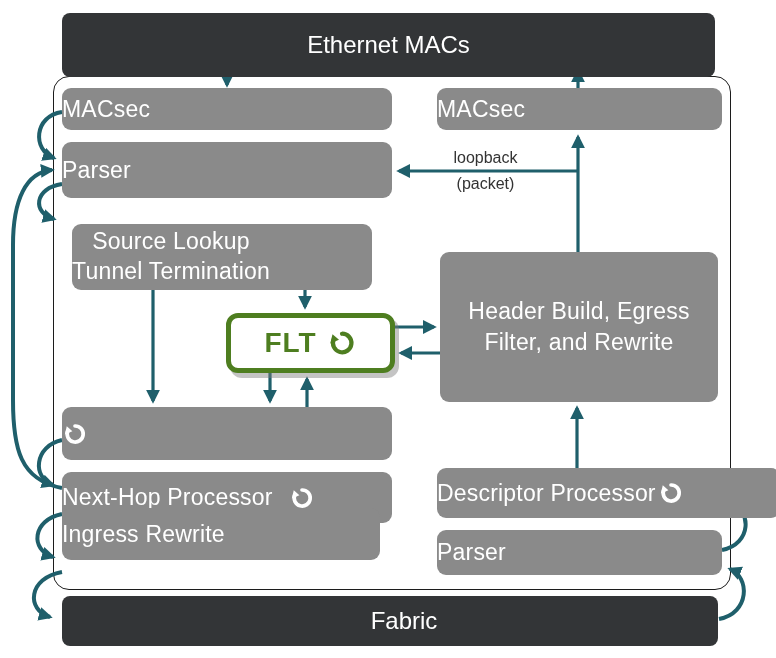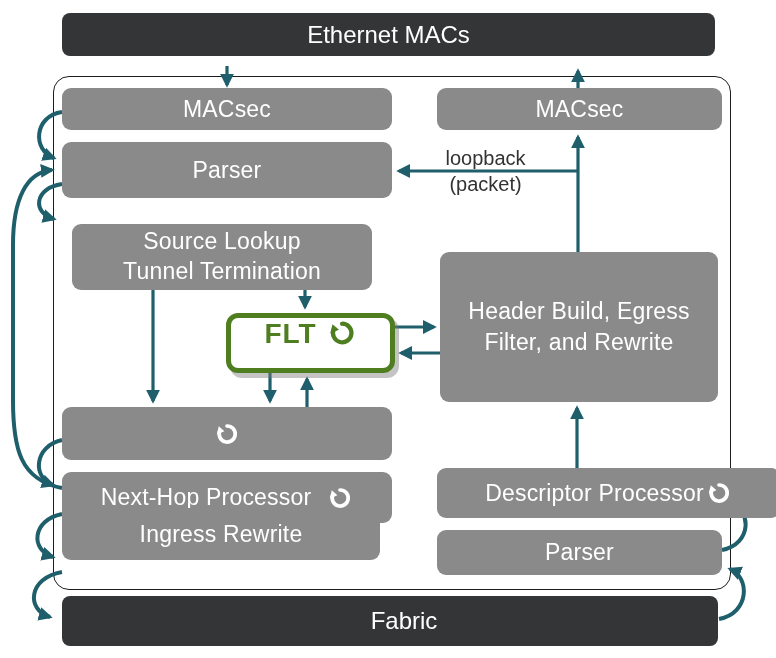--- a/index.html
+++ b/index.html
@@ -4,45 +4,45 @@
 <style>
   html,body{margin:0;padding:0;background:#fff;}
   .canvas{position:relative;width:776px;height:658px;background:#fff;overflow:hidden;
           font-family:"Liberation Sans","DejaVu Sans",sans-serif;}
   .container{position:absolute;left:53px;top:76px;width:678px;height:514px;
              border:1.6px solid #1c1c1c;border-radius:16px;background:#fff;box-sizing:border-box;z-index:1;}
   svg.arrows{position:absolute;left:0;top:0;z-index:2;pointer-events:none;}
   .ar{fill:none;stroke:var(--arrow,#1f5f6b);stroke-width:3.2px;}
   .arc{fill:none;stroke:var(--arrow,#1f5f6b);stroke-width:4px;}
   .node{position:absolute;background:var(--box,#8a8a8a);color:var(--light,#fff);border-radius:9px;
-        display:flex;align-items:center;justify-content:center;font-size:23px;letter-spacing:.2px;
+        display:flex;align-items:center;justify-content:flex-start;font-size:23px;letter-spacing:.2px;
         z-index:3;box-sizing:border-box;}
   .bar{position:absolute;background:var(--dark,#333537);color:var(--light,#fff);border-radius:8px;
        display:flex;align-items:center;justify-content:center;font-size:24px;z-index:3;box-sizing:border-box;}
   .flt{position:absolute;background:#fff;border:5px solid var(--green,#4e7e20);border-radius:12px;
-       display:flex;align-items:flex-start;justify-content:center;gap:10px;color:var(--green,#4e7e20);
+       display:flex;align-items:center;justify-content:center;gap:10px;color:var(--green,#4e7e20);
        box-shadow:4px 5px 0 rgba(125,125,125,.45);z-index:3;box-sizing:border-box;}
   .flt .t{font-weight:bold;font-size:28px;letter-spacing:1px;}
   .two{white-space:pre-line;text-align:center;line-height:1.3;}
   .wrap2{text-align:center;line-height:1.35;padding:0 5px;}
   .withicon{gap:10px;}
   .tighticon{gap:2px;}
   .loop{width:26px;height:26px;flex:0 0 auto;}
   .flt .loop{width:30px;height:30px;}
   .loop-arc{fill:none;stroke:currentColor;stroke-width:3.4;stroke-linecap:round;}
   .loop-head{fill:currentColor;}
   .note{position:absolute;left:408px;top:145px;width:155px;color:var(--note,#333333);
-        font-size:20px;line-height:26px;text-align:center;display:flex;flex-direction:column;z-index:4;}
+        font-size:16px;line-height:26px;text-align:center;display:flex;flex-direction:column;z-index:4;}
 </style>
 </head>
 <body>
 
 <div class="canvas">
 
-  <div class="bar" style="left:62px;top:13px;width:653px;height:43px;">
+  <div class="bar" style="left:62px;top:13px;width:653px;height:64px;">
     <span>Ethernet MACs</span>
   </div>
 
   <div class="container"></div>
 
   <svg class="arrows" width="776" height="658" viewBox="0 0 776 658">
     <defs>
       <marker id="ah" markerUnits="userSpaceOnUse" markerWidth="14" markerHeight="14" refX="8" refY="5" orient="auto" viewBox="0 0 10 10">
         <path d="M0 0 L10 5 L0 10 Z" style="fill:var(--arrow,#1f5f6b)"></path>
       </marker>

